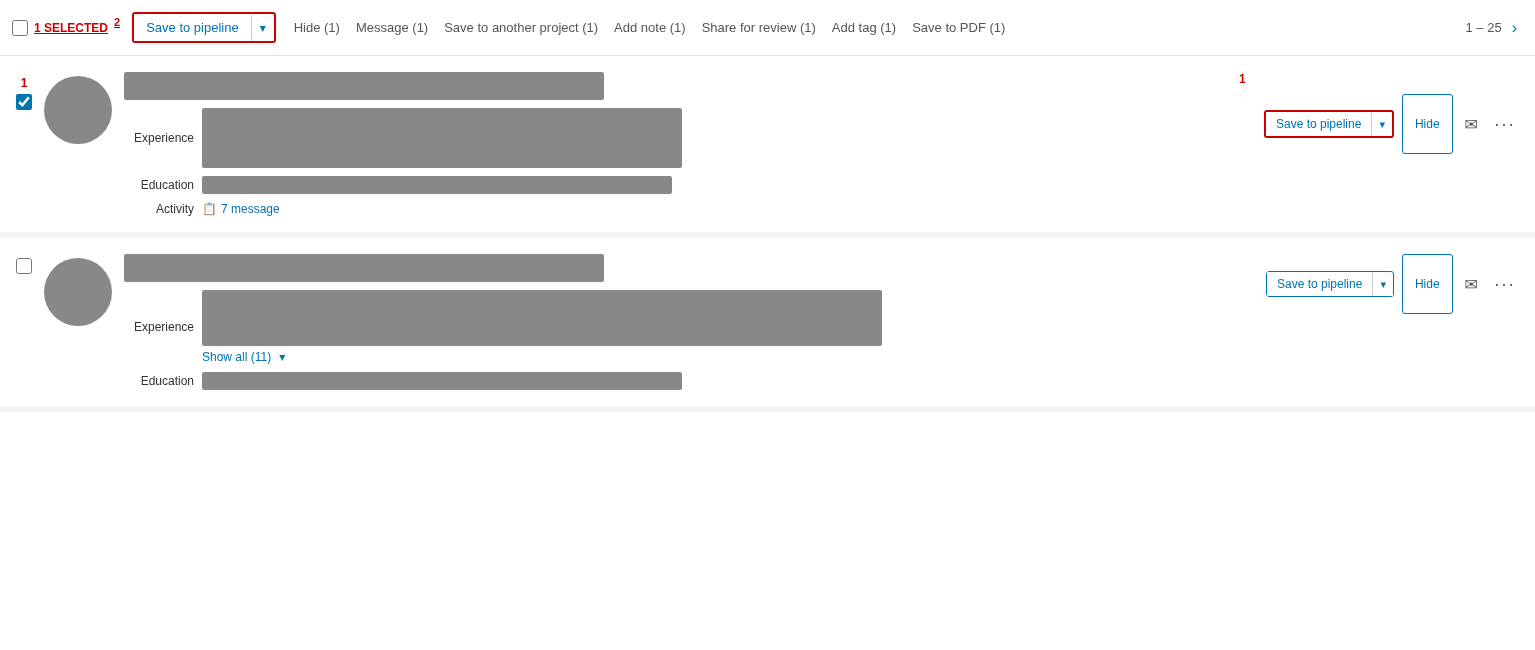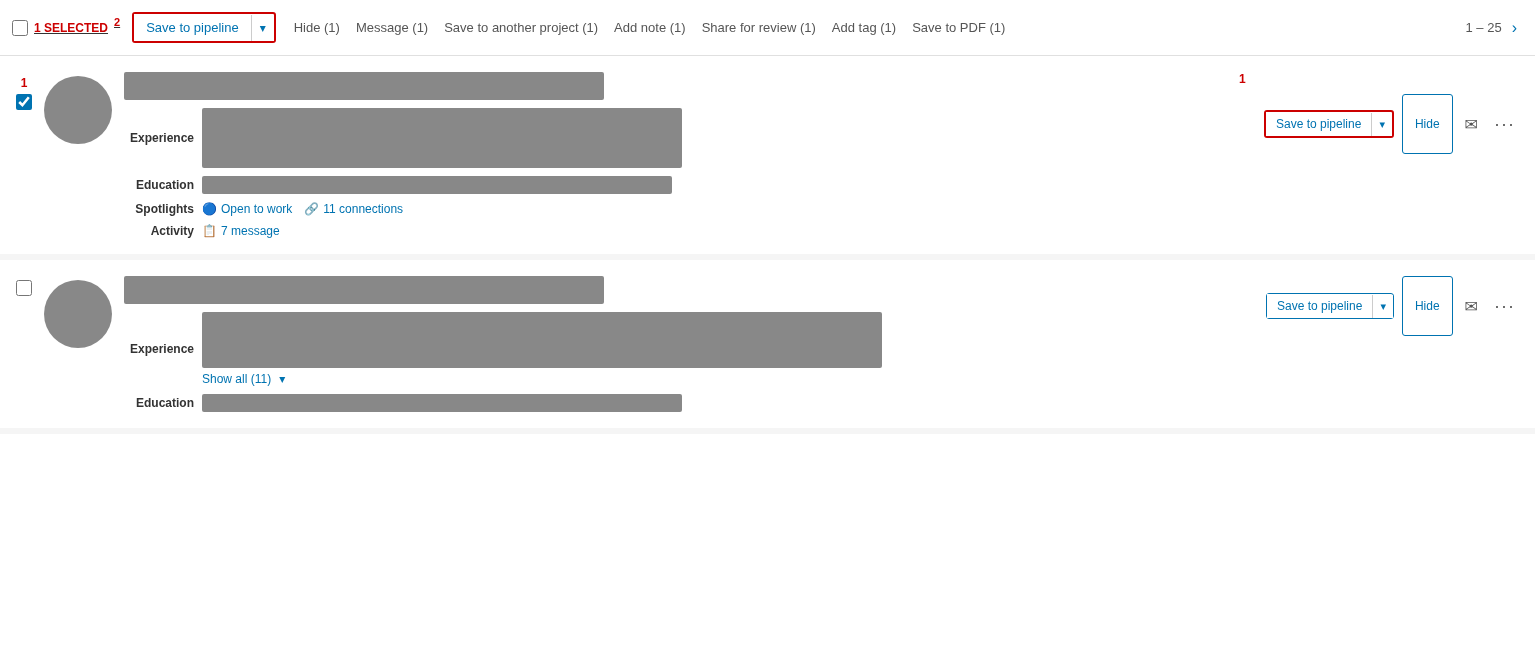--- a/index.html
+++ b/index.html
@@ -139,21 +139,21 @@
       width: 480px;
     }
     .info-row {
       display: flex;
       align-items: center;
       gap: 8px;
       font-size: 12px;
       color: #555;
     }
     .info-label {
-      font-weight: 700;
+      font-weight: 400;
       color: #333;
       width: 70px;
       text-align: right;
       font-size: 12px;
     }
     .experience-bar-large {
       width: 480px;
       height: 60px;
       background: #888;
       border-radius: 2px;
@@ -324,33 +324,20 @@
       <div class="info-row">
         <span class="info-label">Experience</span>
         <div class="experience-bar-large"></div>
       </div>
 
       <div class="info-row">
         <span class="info-label">Education</span>
         <div class="education-bar"></div>
       </div>
 
-      <div class="info-row">
-        <span class="info-label">Spotlights</span>
-        <div class="spotlights-row">
-          <a class="spotlight-link">
-            <span>🔵</span>
-            <span>Open to work</span>
-          </a>
-          <a class="spotlight-link">
-            <span>🔗</span>
-            <span>11 connections</span>
-          </a>
-        </div>
-      </div>
 
       <div class="info-row">
         <span class="info-label">Activity</span>
         <a class="activity-link">
           <span>📋</span>
           <span>7 message</span>
         </a>
       </div>
     </div>
 

